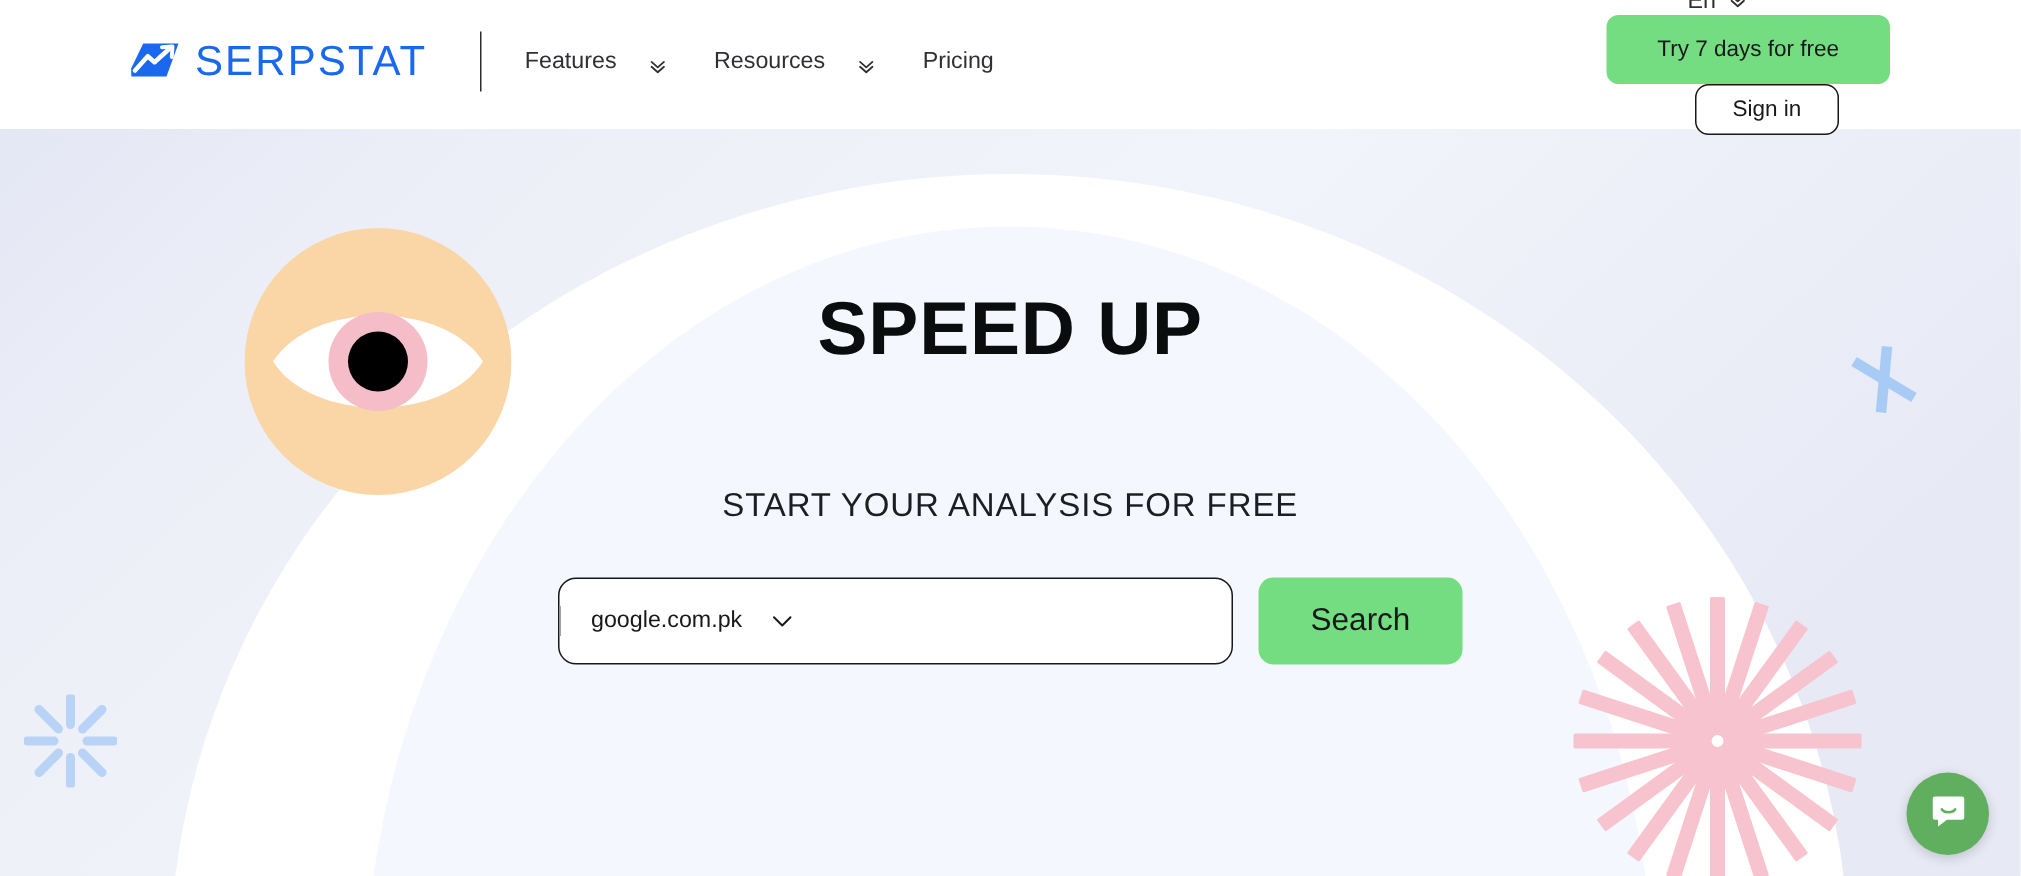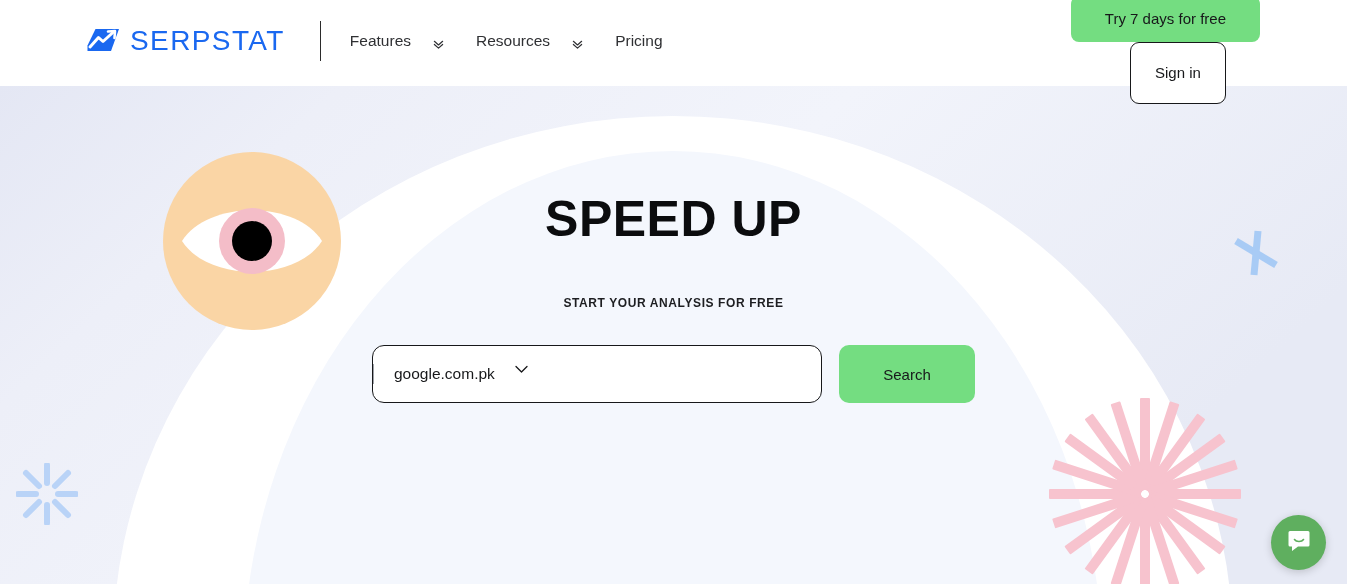--- a/index.html
+++ b/index.html
@@ -57,21 +57,21 @@
   .btn-trial {
     background:#74dd81; color:#17181a;
     border:none; border-radius:8px;
     height:46px; padding:0 34px;
     font-size:15px; font-family:inherit;
     cursor:pointer; white-space:nowrap;
   }
   .btn-signin {
     background:#ffffff; color:#17181a;
     border:1px solid #17181a; border-radius:9px;
-    height:62px; padding:0 24px;
+    height:34px; padding:0 24px;
     font-size:15px; font-family:inherit;
     cursor:pointer; margin-left:25px; white-space:nowrap;
   }
 
   
   .hero {
     position:absolute; top:86px; left:0;
     width:1347px; height:503px;
     overflow:hidden;
     background:linear-gradient(105deg,#e6e9f5 0%,#eef1f9 30%,#f1f3fa 60%,#e9ecf6 100%);
@@ -89,23 +89,23 @@
     color:#0b0c0e; letter-spacing:0.5px;
     line-height:1.0; white-space:nowrap;
   }
   .h-line2, .h-line3 {
     font-size:50px; font-weight:normal;
     color:#0b0c0e; letter-spacing:0.2px;
     line-height:1.42; white-space:nowrap;
   }
   .h-line2 { margin-top:15px; }
   .subhead {
-    margin-top:52px;
-    font-size:12px; color:#1d1e21;
-    letter-spacing:0.6px; white-space:nowrap;font-weight:bold;
+    margin-top:80px;
+    font-size:22px; color:#1d1e21;
+    letter-spacing:0.6px; white-space:nowrap;
   }
 
   .searchrow {
     margin-top:35px;
     display:flex; align-items:center;
   }
   .searchbox {
     width:450px; height:58px;
     background:#ffffff;
     border:1px solid #17181a;
@@ -114,32 +114,32 @@
   }
   .search-input {
     flex:1; height:100%;
     border:none; outline:none; background:transparent;
     font-family:inherit; font-size:15.5px;
     color:#2f3033; padding:0 0 0 22px;
   }
   .search-input::placeholder { color:#aeb1b8; }
   .sb-divider { width:1px; height:20px; background:#9ea1a8; }
   .sb-engine {
-    display:flex; align-items:flex-start; gap:20px;
+    display:flex; align-items:center; gap:20px;
     padding:0 18px 0 20px;
     font-size:15.5px; color:#17181a;
     cursor:pointer; white-space:nowrap;
   }
   .chev1 { width:13px; height:9px; display:block; }
   .btn-search {
     width:136px; height:58px;
     margin-left:17px;
     background:#74dd81; color:#17181a;
     border:none; border-radius:10px;
-    font-size:15px; font-family:inherit;
+    font-size:21px; font-family:inherit;
     cursor:pointer;
   }
 
   
   .chat-btn {
     position:absolute; right:21px; bottom:14px;
     width:55px; height:55px; border-radius:50%;
     background:#5faf5f; border:none;
     display:flex; align-items:center; justify-content:center;
     cursor:pointer; z-index:60;

